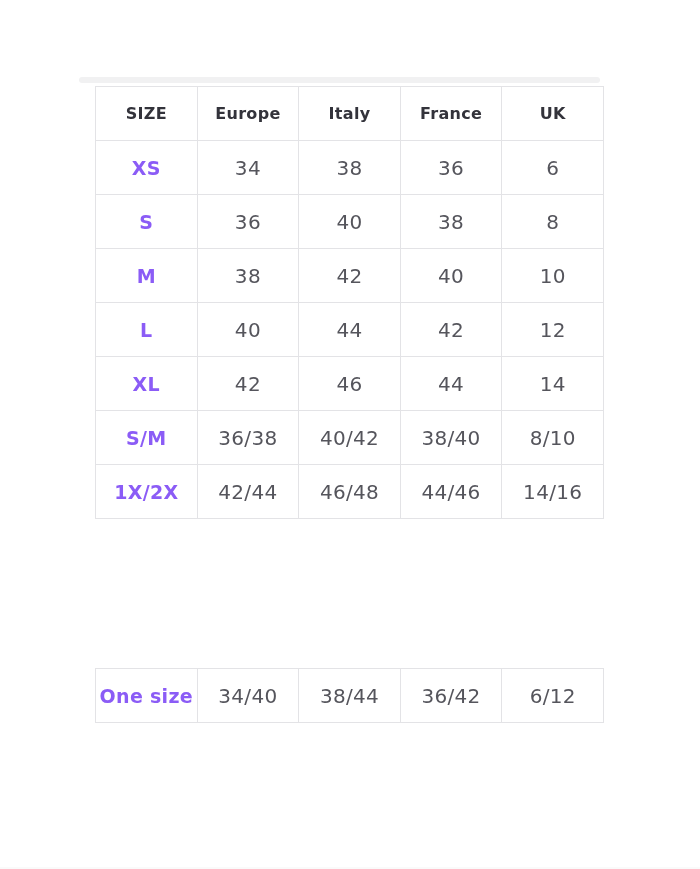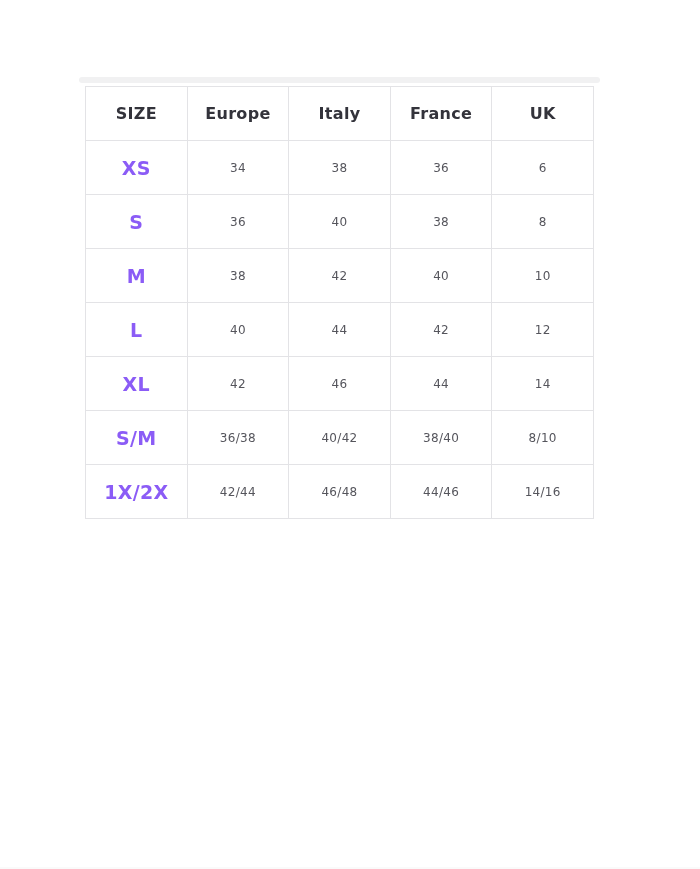--- a/index.html
+++ b/index.html
@@ -19,21 +19,21 @@
     position: absolute;
     left: 79px;
     top: 77px;
     width: 521px;
     height: 6px;
     background: #f1f1f2;
     border-radius: 3px;
   }
   table.size-table {
     position: absolute;
-    left: 85px;
+    left: 95px;
     width: 509px;
     border-collapse: collapse;
     table-layout: fixed;
     background: #ffffff;
   }
   table.size-table.main  { top: 86px; }
   table.size-table.extra { top: 668px; }
   .size-table th,
   .size-table td {
     border: 1px solid #e3e3e6;
@@ -42,21 +42,21 @@
     vertical-align: middle;
     padding: 0;
     letter-spacing: 0.3px;
   }
   .size-table th {
     font-size: 16px;
     font-weight: bold;
     color: #33333b;
   }
   .size-table td {
-    font-size: 12px;
+    font-size: 20px;
     font-weight: normal;
     color: #55555c;
   }
   .size-table td.label-cell {
     font-weight: bold;
     color: #8b5cf6;
     font-size: 19px;
   }
   .bottom-hairline {
     position: absolute;
@@ -130,16 +130,23 @@
         <td>42/44</td>
         <td>46/48</td>
         <td>44/46</td>
         <td>14/16</td>
       </tr>
     </tbody>
 </table>
 
 <table class="size-table extra">
   <tbody id="extra-body">
+      <tr>
+        <td class="label-cell">One size</td>
+        <td>34/40</td>
+        <td>38/44</td>
+        <td>36/42</td>
+        <td>6/12</td>
+      </tr>
     </tbody>
 </table>
 
 <div class="bottom-hairline"></div>
 
 </body></html>

